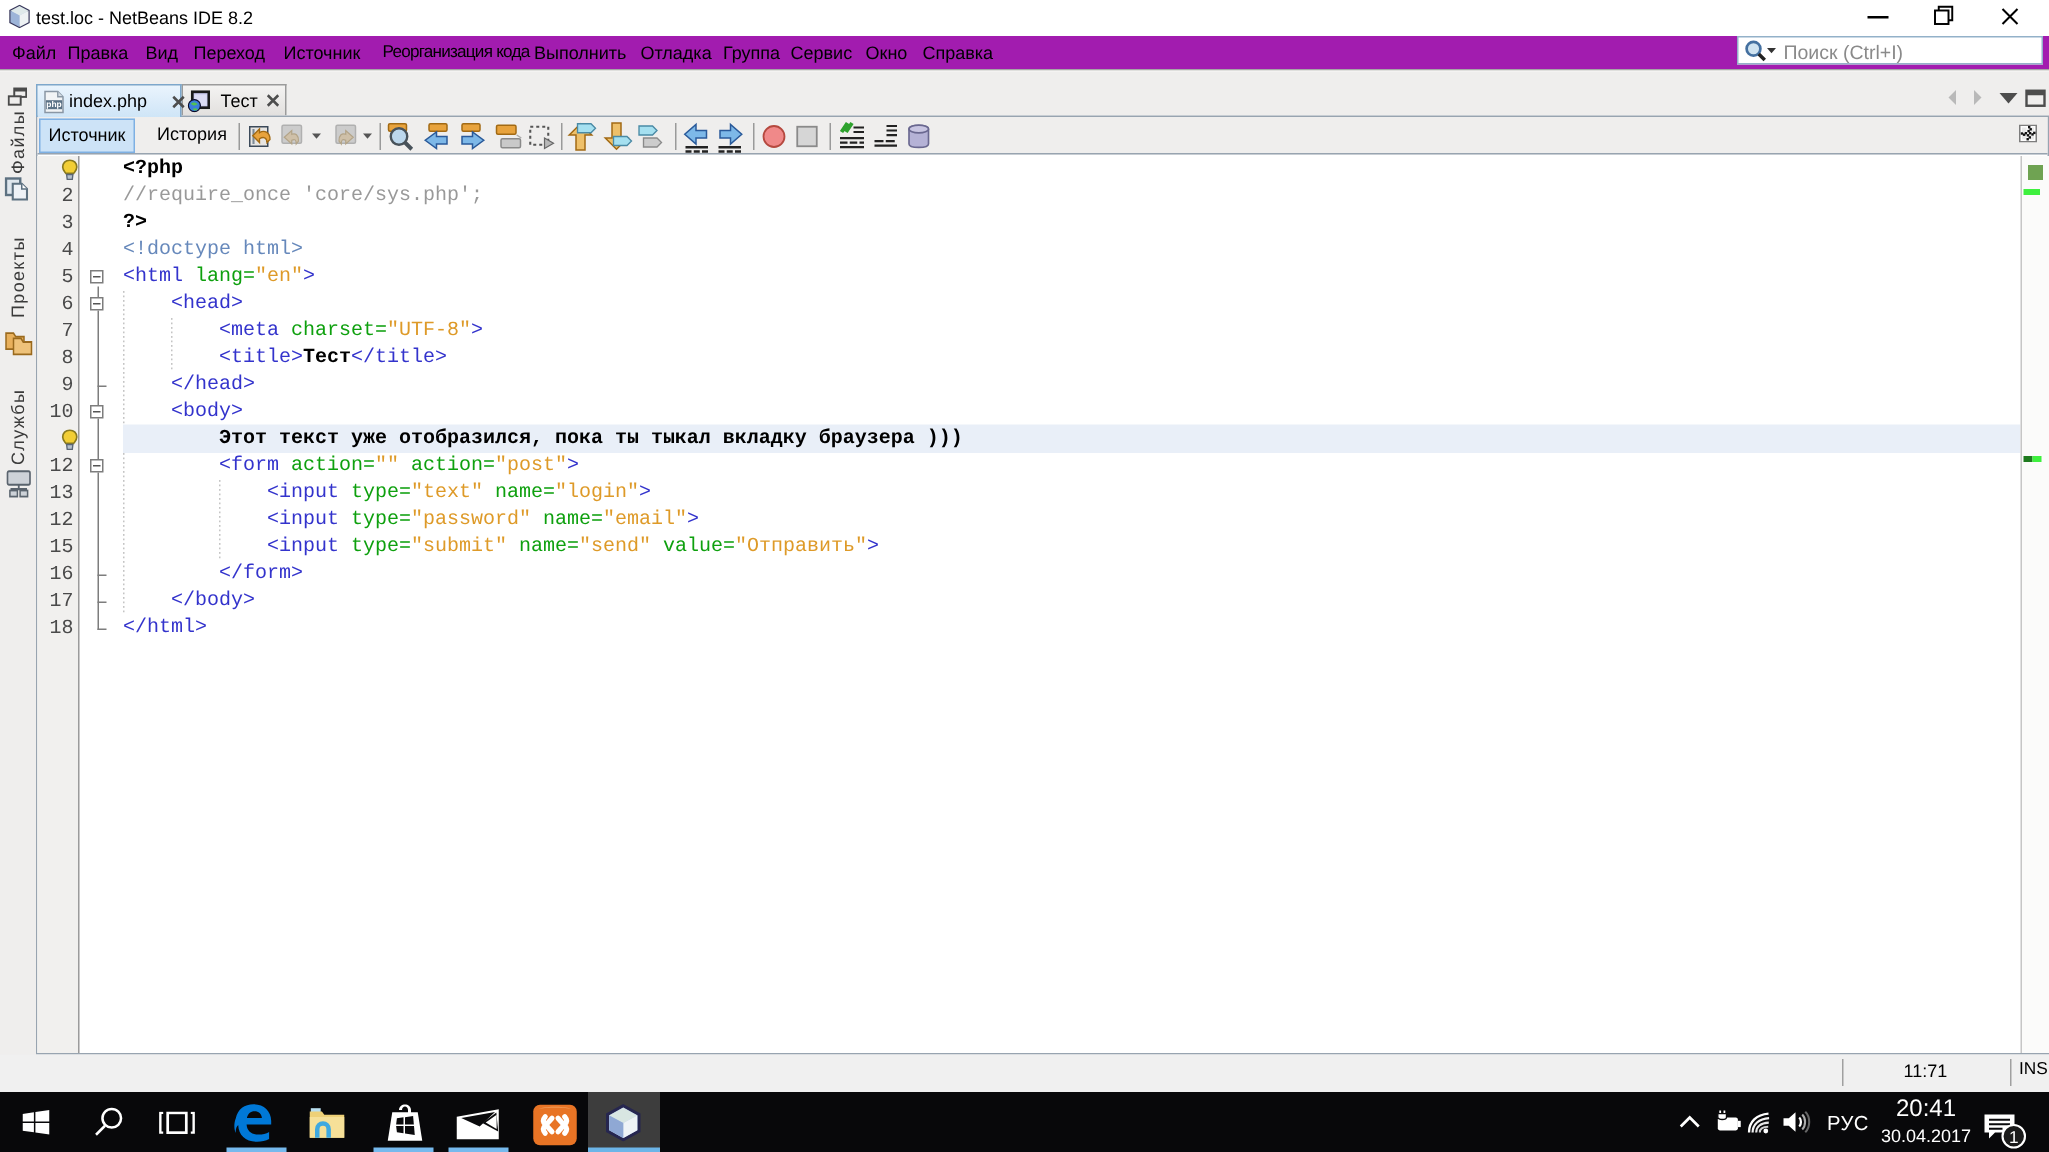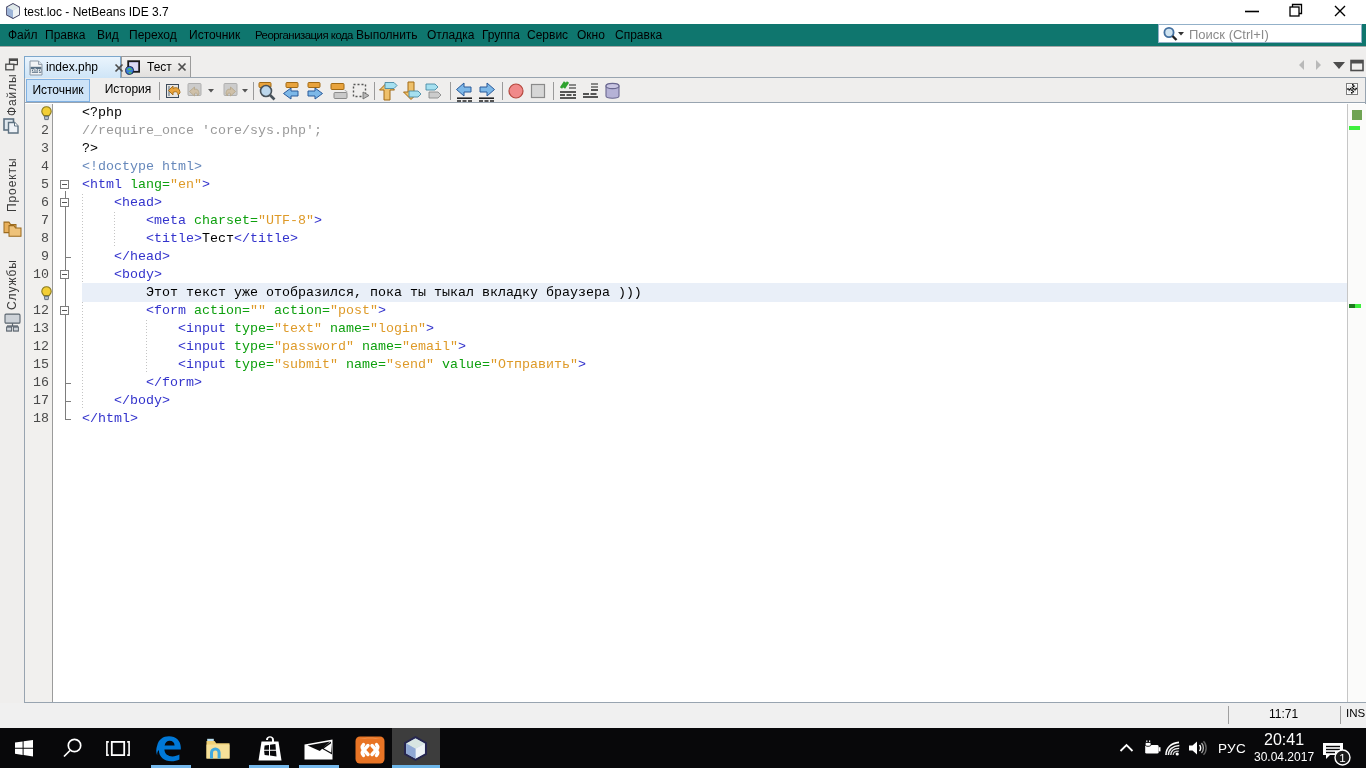--- a/index.html
+++ b/index.html
@@ -2,21 +2,21 @@
 <html><head><meta charset="utf-8">
 <style>
   * { margin:0; padding:0; box-sizing:border-box; }
   html,body { width:1366px; height:768px; overflow:hidden; }
   body { font-family:"Liberation Sans",sans-serif; position:relative; background:#efeeed; }
   .abs { position:absolute; }
   
   #titlebar { left:0; top:0; width:1366px; height:24px; background:#ffffff; }
   #title-text { left:24px; top:5px; font-size:12px; color:#000; }
   
-  #menubar { left:0; top:24px; width:1366px; height:22px; background:#0f766e; font-size:12px; color:#000; }
+  #menubar { left:0; top:24px; width:1366px; height:22px; background:#a21caf; font-size:12px; color:#000; }
   .mi { position:absolute; top:4px; }
   #menusep1 { left:0; top:46px; width:1366px; height:1px; background:#a5a5a5; }
   #menusep2 { left:0; top:47px; width:1366px; height:1px; background:#f4f3f2; }
   
   #search { left:1158px; top:24px; width:204px; height:19px; background:#fff; border:1px solid #93b1c9; }
   #search .ph { position:absolute; left:30px; top:2px; font-size:13px; color:#8a8a8a; }
   
   #tabrow { left:24px; top:56px; width:1342px; height:21px; }
   .tab { position:absolute; top:0; height:21px; font-size:12px; color:#000; }
   #tab2 { left:97px; width:70px; background:linear-gradient(#f4f3f2,#e2e0de); border:1px solid #9b9b9b; border-bottom:none; }
@@ -30,21 +30,21 @@
   #editor { left:25px; top:104px; width:1340px; height:598px; background:#fff; }
   #gutter { left:25px; top:104px; width:28px; height:598px; background:#f1f0ee; border-right:1px solid #9b9b9b; }
   .lnum { position:absolute; width:24px; text-align:right; font-family:"Liberation Mono",monospace; font-size:13.3px; color:#4a4a4a; line-height:18px; }
   #stripe { left:1347px; top:104px; width:19px; height:598px; background:#fbfbfa; border-left:1px solid #c6c6c6; }
   .cl { position:absolute; left:82px; font-family:"Liberation Mono",monospace; font-size:13.34px; line-height:18px; white-space:pre; color:#000; }
   .t { color:#3333cc; }
   .a { color:#0ea00e; }
   .v { color:#de9a28; }
   .c { color:#999999; }
   .d { color:#6688bb; }
-  .b { font-weight:normal; color:#000; }
+  .b { font-weight:bold; color:#000; }
   #hiline { left:82px; top:283px; width:1265px; height:19px; background:#e9eff8; }
   .foldbox { position:absolute; width:9px; height:9px; border:1px solid #7d7d7d; background:#fff; z-index:2; }
   .foldbox::after { content:""; position:absolute; left:1px; top:3px; width:5px; height:1px; background:#555; }
   .fline { position:absolute; left:65px; width:1px; background:#7d7d7d; }
   .ftick { position:absolute; left:65px; width:6px; height:1px; background:#7d7d7d; }
   
   #statusbar { left:0; top:703px; width:1366px; height:25px; background:#f0f0f0; }
   .ssep { position:absolute; top:3px; width:1px; height:18px; background:#a0a0a0; }
   
   #taskbar { left:0; top:728px; width:1366px; height:40px; background:#08080a; }
@@ -54,21 +54,21 @@
 </style></head>
 <body>
 
 <div id="titlebar" class="abs"></div>
 <svg class="abs" style="left:6px;top:3px" width="14" height="16" viewBox="0 0 14 16">
     <path d="M7 1 L13 4.2 13 11.8 7 15 1 11.8 1 4.2 Z" fill="#b8c8e0" stroke="#39395c" stroke-width="1.6"></path>
     <path d="M7 1 L13 4.2 7 7.4 1 4.2 Z" fill="#dfe9ea"></path>
     <path d="M7 7.4 L13 4.2 13 11.8 7 15 Z" fill="#eef2f4"></path>
     <path d="M7 7.4 L1 4.2 1 11.8 7 15 Z" fill="#9db4d8"></path>
   </svg>
-<div id="title-text" class="abs">test.loc - NetBeans IDE 3.7</div>
+<div id="title-text" class="abs">test.loc - NetBeans IDE 8.2</div>
 <svg class="abs" style="left:1243px;top:0" width="123 " height="24" viewBox="0 0 123 24">
     <path d="M2 11.5 H16" stroke="#000" stroke-width="1.6"></path>
     <g stroke="#000" stroke-width="1.3" fill="none">
       <rect x="47" y="7" width="9" height="9"></rect>
       <path d="M49.5 7 V4.5 H58.5 V13.5 H56"></path>
     </g>
     <path d="M92 6 L102 16 M102 6 L92 16" stroke="#000" stroke-width="1.4"></path>
   </svg>
 
 <div id="menubar" class="abs">

